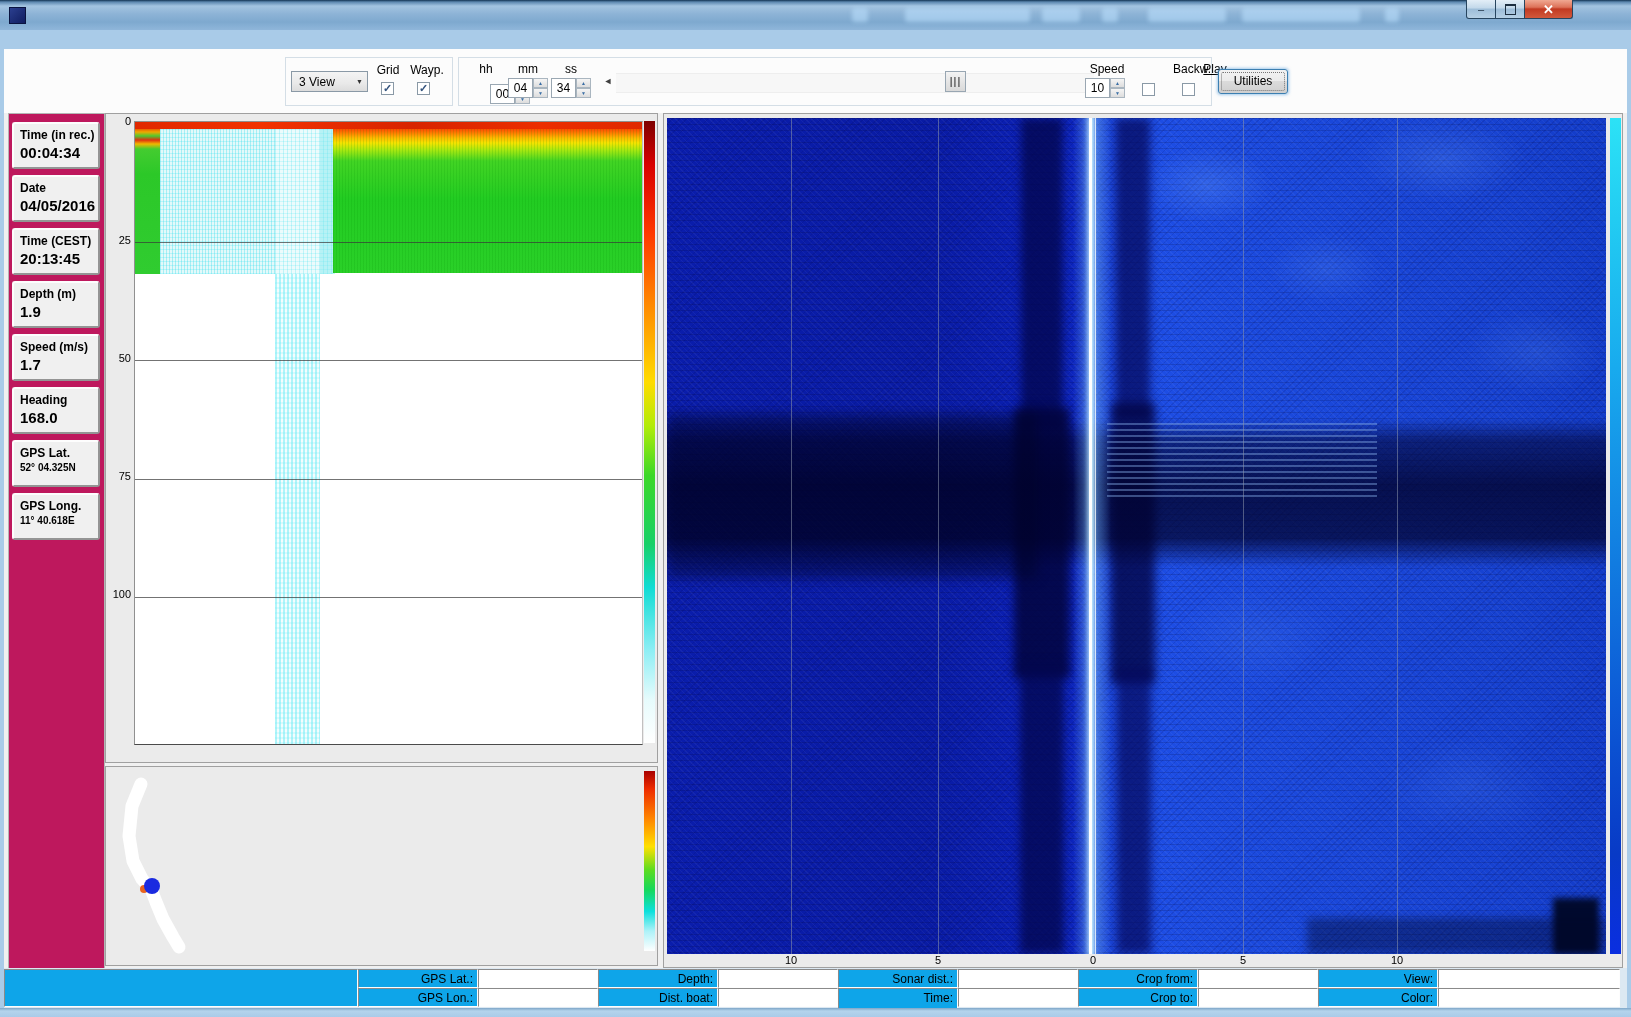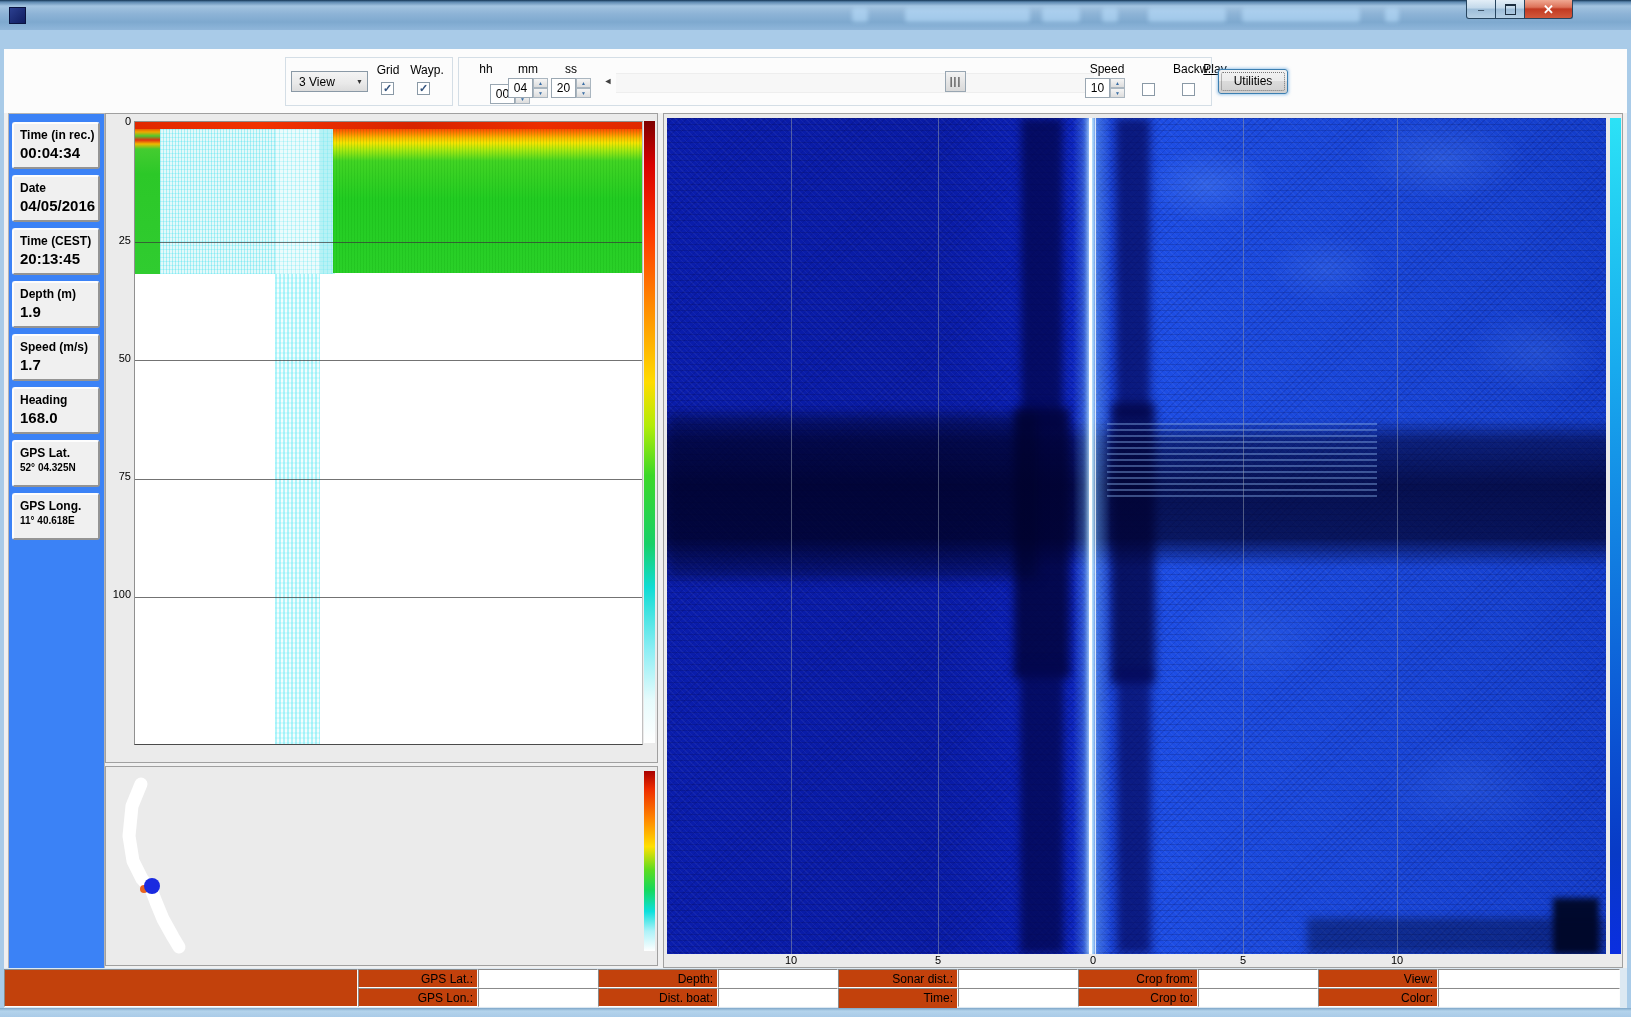--- a/index.html
+++ b/index.html
@@ -37,21 +37,21 @@
   .slider-arrow{position:absolute;top:27px;font-size:9px;color:#404040;width:12px;text-align:center;}
   .slider-thumb{position:absolute;left:941px;top:22px;width:21px;height:21px;border:1px solid #98a6b2;background:linear-gradient(180deg,#f3f3f3,#d9d9d9);box-sizing:border-box;text-align:center;font-size:10px;line-height:19px;color:#555;letter-spacing:1px;font-weight:bold;}
   .utilities-btn{position:absolute;left:1214px;top:20px;width:70px;height:25px;border:1px solid #3c7fb1;border-radius:3px;
     background:linear-gradient(180deg,#f2f2f2 0,#ebebeb 50%,#dbdbdb 50%,#cfcfcf 100%);
     box-shadow:0 0 3px 1px rgba(90,160,220,.55);font-size:12px;text-align:center;line-height:23px;box-sizing:border-box;}
   .utilities-btn .inner-dots{position:absolute;left:2px;top:2px;right:2px;bottom:2px;border:1px dotted #777;border-radius:2px;}
   
   .main{position:absolute;left:4px;top:113px;width:1623px;height:855px;background:#f0f0f0;}
   .panel{position:absolute;background:#ebebeb;border:1px solid #a0a0a0;box-sizing:border-box;}
   
-  .sidebar{left:4px;top:0;width:97px;height:859px;border-color:#b5b5b5;background:#3b82f6;}
+  .sidebar{left:4px;top:0;width:97px;height:859px;border-color:#b5b5b5;background:#be185d;}
   .card{position:absolute;left:3px;width:88px;height:47px;background:#f0f0f0;border-radius:3px;
     border-top:2px solid #fdfdfd;border-left:2px solid #fdfdfd;border-bottom:2px solid #949494;border-right:2px solid #949494;box-sizing:border-box;}
   .card .lbl{margin:4px 0 0 6px;font-size:12px;font-weight:bold;color:#000;white-space:nowrap;}
   .card .val{margin:2px 0 0 6px;font-size:15px;font-weight:bold;color:#000;white-space:nowrap;}
   .card:nth-child(7) .val,.card:nth-child(8) .val{font-size:10px;}
   
   .echo-panel{left:101px;top:0;width:553px;height:650px;}
   .echo-plot{position:absolute;left:28px;top:7px;width:507px;height:622px;background:#fff;border-top:1px solid #909090;border-left:1px solid #909090;border-bottom:1px solid #4a4a4a;border-right:1px solid #c0c0c0;box-sizing:content-box;overflow:hidden;}
   .depth-tick{position:absolute;left:2px;width:23px;font-size:11px;color:#000;text-align:right;}
   .e-red{position:absolute;left:0;top:0;width:507px;height:7px;background:linear-gradient(90deg,#e02800,#f23200 25%,#d82400 55%,#ec2e00 80%,#e02800);}
@@ -106,21 +106,21 @@
     background:linear-gradient(90deg,rgba(120,190,255,0) 0,rgba(120,190,255,.45) 40%,rgba(190,235,255,.85) 50%,rgba(120,190,255,.45) 62%,rgba(120,190,255,0) 100%);}
   .s-white{position:absolute;left:422px;top:0;width:3px;height:836px;background:#fff;box-shadow:0 0 5px 1px rgba(200,240,255,.9);}
   .s-white2{position:absolute;left:428px;top:0;width:1px;height:836px;background:rgba(255,255,255,.75);}
   .s-blackpatch{position:absolute;left:886px;top:780px;width:46px;height:56px;background:#010a2e;filter:blur(3px);}
   .s-botdark{position:absolute;left:640px;top:800px;width:299px;height:36px;background:rgba(1,5,40,.4);filter:blur(4px);}
   .sonar-cbar{left:946px;top:4px;height:836px;
     background:linear-gradient(180deg,#2ce2f6 0,#22ccf2 12%,#18aaee 30%,#1282e2 50%,#0c5ad6 70%,#083ac6 88%,#0a2ee0 100%);}
   .s-tick{position:absolute;top:840px;width:40px;text-align:center;font-size:11px;color:#000;}
   
   .statusbar{position:absolute;left:4px;top:968px;width:1623px;height:40px;background:#dce8f2;}
-  .scell{position:absolute;box-sizing:border-box;border:1px solid;border-color:#8a8a8a #fdfdfd #fdfdfd #8a8a8a;background:#c2410c;font-size:12px;color:#000;}
+  .scell{position:absolute;box-sizing:border-box;border:1px solid;border-color:#8a8a8a #fdfdfd #fdfdfd #8a8a8a;background:#0ea5e9;font-size:12px;color:#000;}
   .scell.lab{text-align:right;padding:2px 4px 0 0;}
   .scell.val{background:#fff;}
   .bottom-strip{position:absolute;left:0;top:1008px;width:1631px;height:9px;background:linear-gradient(180deg,#7fa6c8 0,#b4d4ec 3px,#a9cbe8 100%);}
 </style>
 </head>
 <body>
 
 <div class="window">
 
   <div class="titlebar">
@@ -170,21 +170,21 @@
     <div class="tb-label" style="left:504px;top:13px;width:40px;">mm</div>
     <div class="spinner" style="left:504px;top:29px;">
       <div class="spin-num">04</div>
       <div class="spin-btns">
           <div class="spin-up">▲</div>
           <div class="spin-dn">▼</div>
         </div>
     </div>
     <div class="tb-label" style="left:547px;top:13px;width:40px;">ss</div>
     <div class="spinner" style="left:547px;top:29px;">
-      <div class="spin-num">20</div>
+      <div class="spin-num">34</div>
       <div class="spin-btns">
           <div class="spin-up">▲</div>
           <div class="spin-dn">▼</div>
         </div>
     </div>
 
     <div class="slider-arrow" style="left:598px;">◄</div>
     <div class="slider-track"></div>
     <div class="slider-thumb">|||</div>
     <div class="slider-arrow" style="left:1092px;">►</div>

